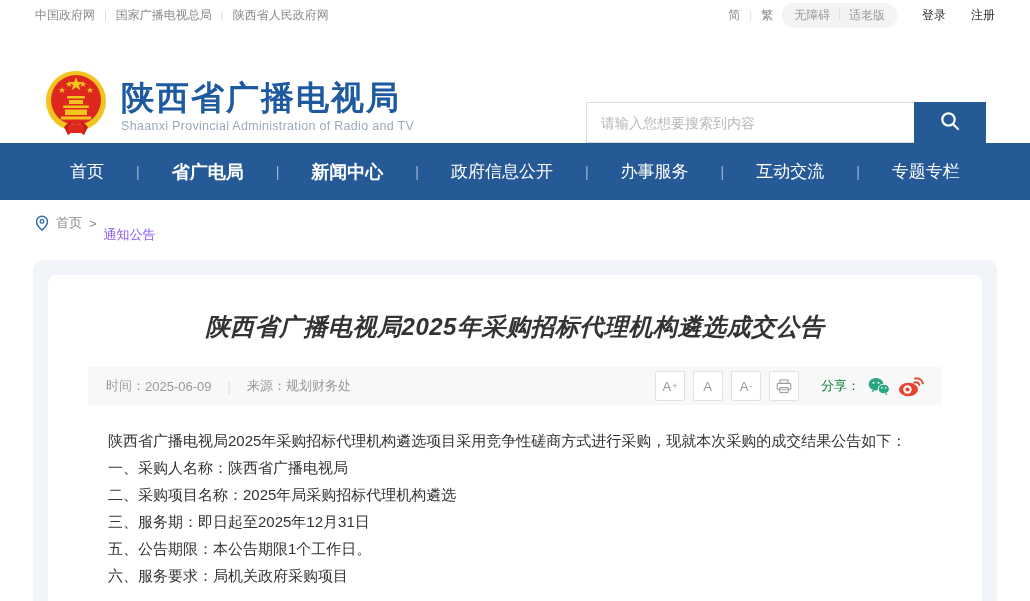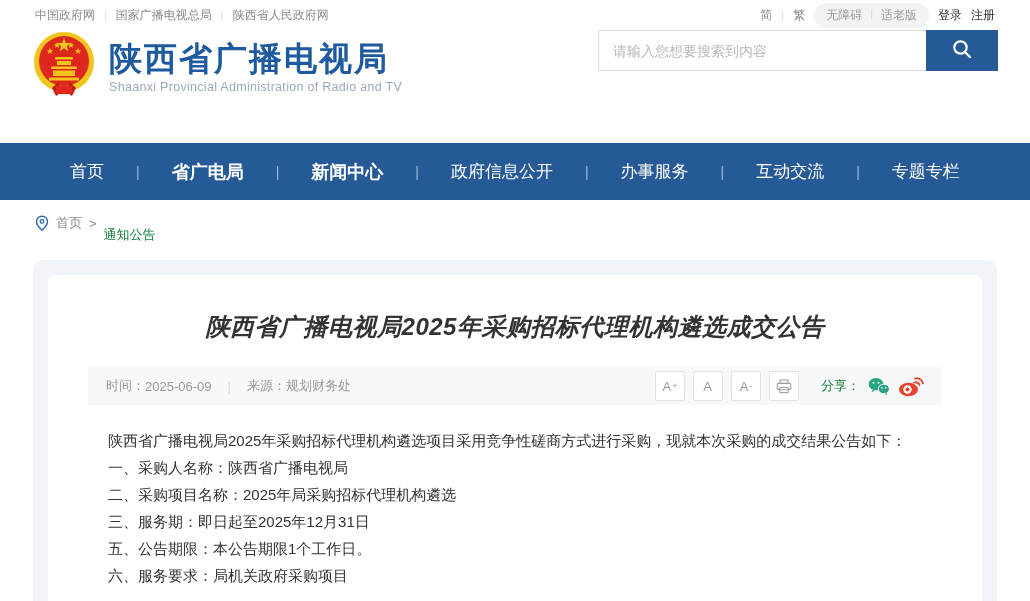--- a/index.html
+++ b/index.html
@@ -13,23 +13,23 @@
     height: 30px; display: flex; justify-content: space-between; align-items: center;
     padding: 0 35px; font-size: 12px; color: #8a8a8a; background: #fff; gap: 14px;
   }
   .topbar-left, .topbar-right { display: flex; align-items: center; gap: 9px; }
   .tdiv { color: #d9d9d9; font-size: 11px; }
   .topbar a, .toplink { color: #8a8a8a; text-decoration: none; cursor: pointer; }
   .acc-pill {
     display: flex; align-items: flex-start; gap: 8px; background: #f2f3f5;
     border-radius: 12px; padding: 4px 12px; color: #9a9a9a;
   }
-  .auth { color: #333; }
-  
-  .header { height: 113px; display: flex; align-items: flex-start; padding: 0 32px; background: #fff; gap: 48px; }
+  .auth { color: #333; margin-left: 16px; }
+  
+  .header { height: 113px; display: flex; align-items: flex-end; padding: 0 44px; background: #fff; gap: 48px; }
   .logo { display: flex; align-items: center; gap: 13px; cursor: pointer; }
   .site-name { font-size: 33px; font-weight: bold; color: #1e5aa0; letter-spacing: 2px; line-height: 1.15; }
   .site-en { font-size: 12.5px; color: #9aaabb; margin-top: 3px; letter-spacing: 0.3px; }
   .search { margin-left: auto; display: flex; width: 400px; height: 41px; border-radius: 17px; }
   .search input {
     flex: 1; border: 1px solid #dcdcdc; border-right: none; outline: none;
     padding: 0 14px; font-size: 14px; color: #333;
     font-family: "Liberation Sans", "DejaVu Sans", sans-serif;
   }
   .search input::placeholder { color: #b8b8b8; }
@@ -45,21 +45,21 @@
   }
   .nav-inner a { color: #fff; text-decoration: none; font-size: 17px; cursor: pointer; white-space: nowrap; }
   .nav-inner a:nth-of-type(2), .nav-inner a:nth-of-type(3) { font-weight: bold; font-size: 18px; }
   .nav-sep { color: rgba(255,255,255,0.55); font-size: 14px; font-weight: normal; }
   
   .breadcrumb {
     height: 46px; display: flex; align-items: center; gap: 7px;
     padding: 0 35px; font-size: 13px; color: #8a8a8a; background: #fff;
   }
   .crumb-home { color: #8a8a8a; cursor: pointer; }
-  .crumb-cur { color: #15803d; cursor: pointer; margin-top: 24px; }
+  .crumb-cur { color: #8b5cf6; cursor: pointer; margin-top: 24px; }
   
   .panel {
     margin: 14px 33px 0; background: #f1f4f8; border-radius: 10px;
     padding: 15px; height: 480px;
   }
   .card { background: #fff; border-radius: 8px; padding: 28px 40px 40px; height: 100%; }
   .art-title {
     text-align: center; font-size: 24px; font-weight: bold; color: #333;
     margin: 8px 0 24px; letter-spacing: 0.5px; font-style: italic;
   }

